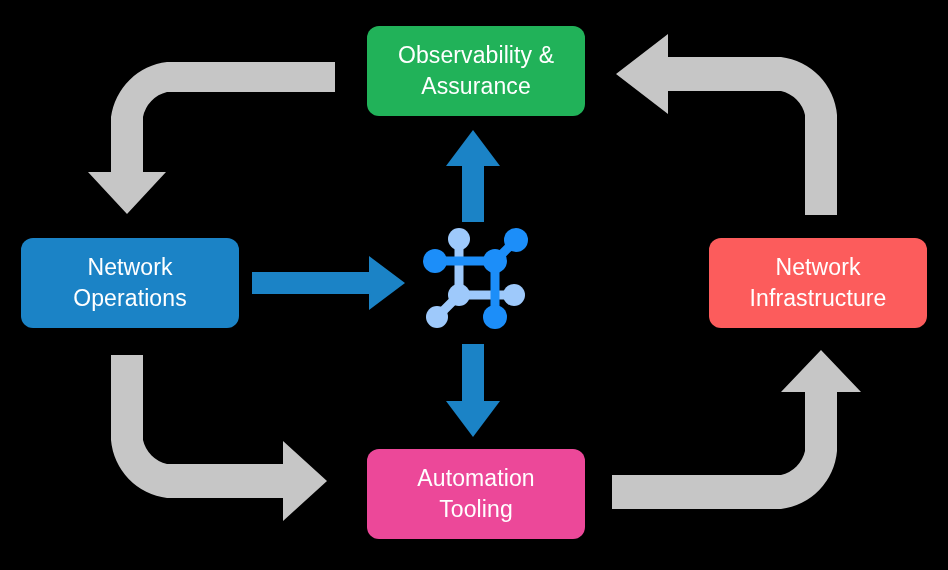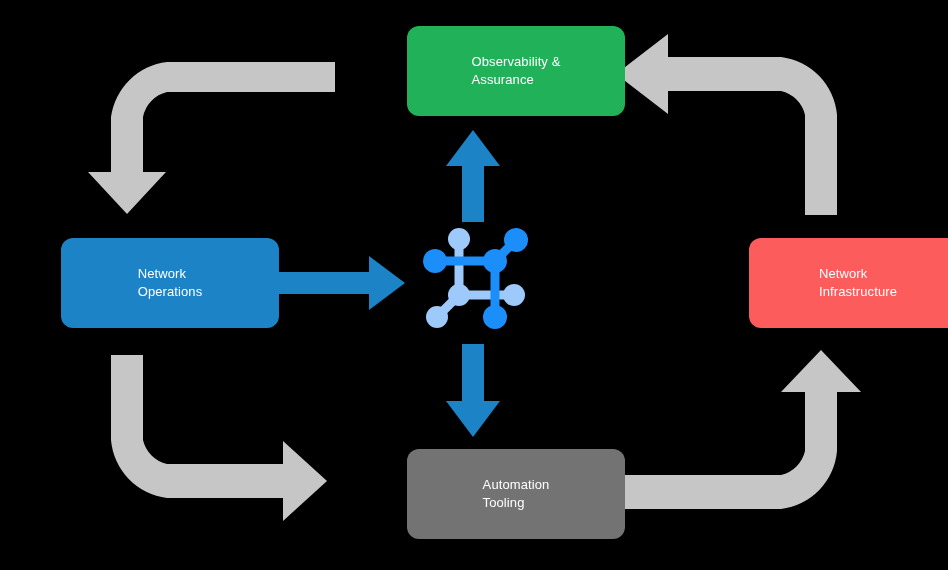--- a/index.html
+++ b/index.html
@@ -13,30 +13,30 @@
     height: 570px;
     background: #000000;
     overflow: hidden;
     font-family: "Liberation Sans", sans-serif;
   }
   .node-box {
     position: absolute;
     display: flex;
     align-items: center;
     justify-content: center;
+    text-align: center;
     border-radius: 12px;
     color: #ffffff;
-    font-size: 13px;
+    font-size: 23px;
     line-height: 1.35;
     font-weight: 400;
     letter-spacing: 0.1px;
     box-sizing: border-box;
     padding: 4px 10px;
     white-space: pre-line;
-    margin-left: 40px;
   }
   #box-observability {
     left: 367px; top: 26px; width: 218px; height: 90px;
     background: #21b259;
   }
   #box-network-operations {
     left: 21px; top: 238px; width: 218px; height: 90px;
     background: #1b83c6;
   }
   #box-network-infrastructure {
@@ -215,18 +215,18 @@
   <div class="node-box" id="box-network-operations" style="background: rgb(27, 131, 198);">
     <span>Network
 Operations</span>
   </div>
 
   <div class="node-box" id="box-network-infrastructure" style="background: rgb(252, 92, 92);">
     <span>Network
 Infrastructure</span>
   </div>
 
-  <div class="node-box" id="box-automation-tooling" style="background: #737373;">
+  <div class="node-box" id="box-automation-tooling" style="background: #ec4899;">
     <span>Automation
 Tooling</span>
   </div>
 
 </div>
 
 </body></html>

